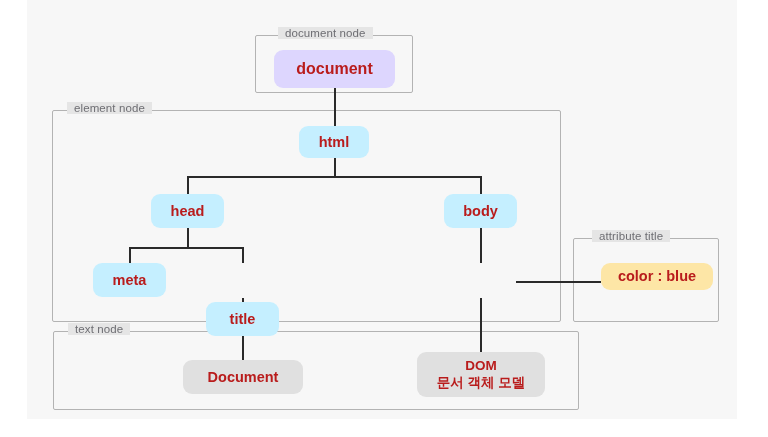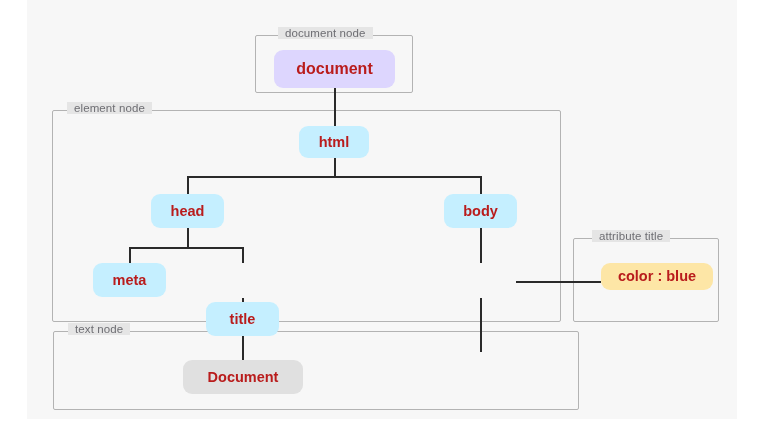--- a/index.html
+++ b/index.html
@@ -124,14 +124,18 @@
 
 
   <div class="node n-attr" style="left:574px;top:263px;width:112px;height:27px;">
     <span>color : blue</span>
   </div>
 
   <div class="node n-text" style="left:156px;top:360px;width:120px;height:34px;">
     <span>Document</span>
   </div>
 
+  <div class="node n-text" style="left:390px;top:352px;width:128px;height:45px;font-size:13.5px;">
+    <span>DOM
+문서 객체 모델</span>
+  </div>
 
 </div>
 
 </body></html>

